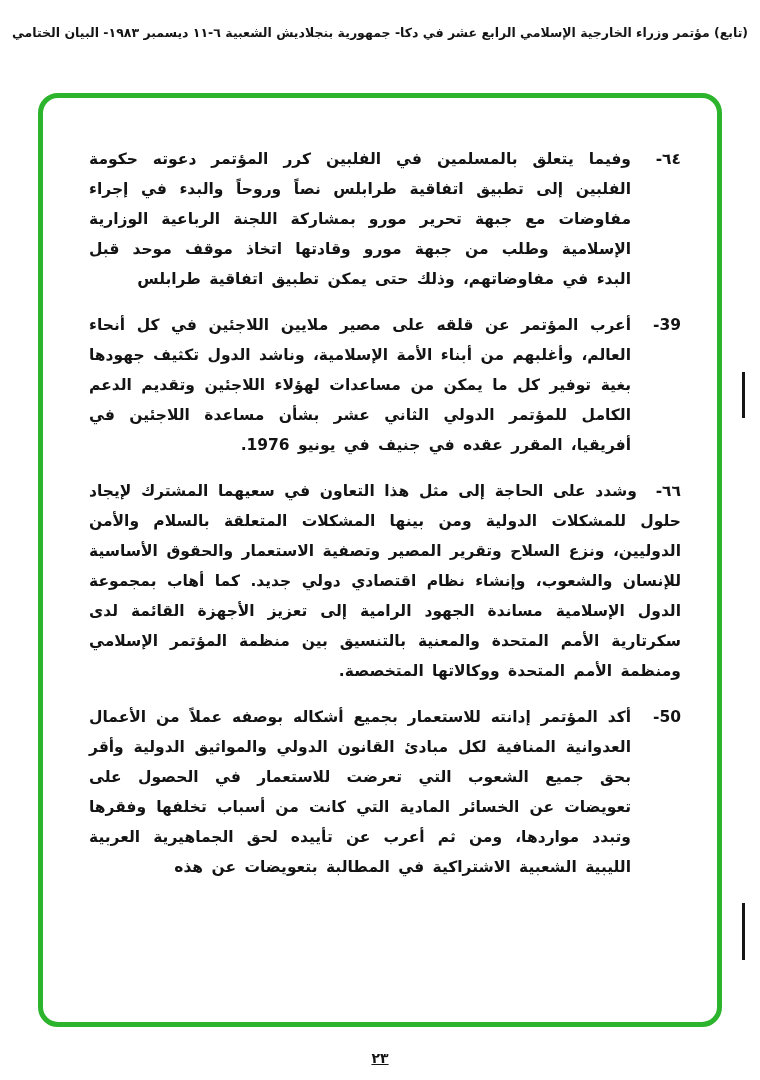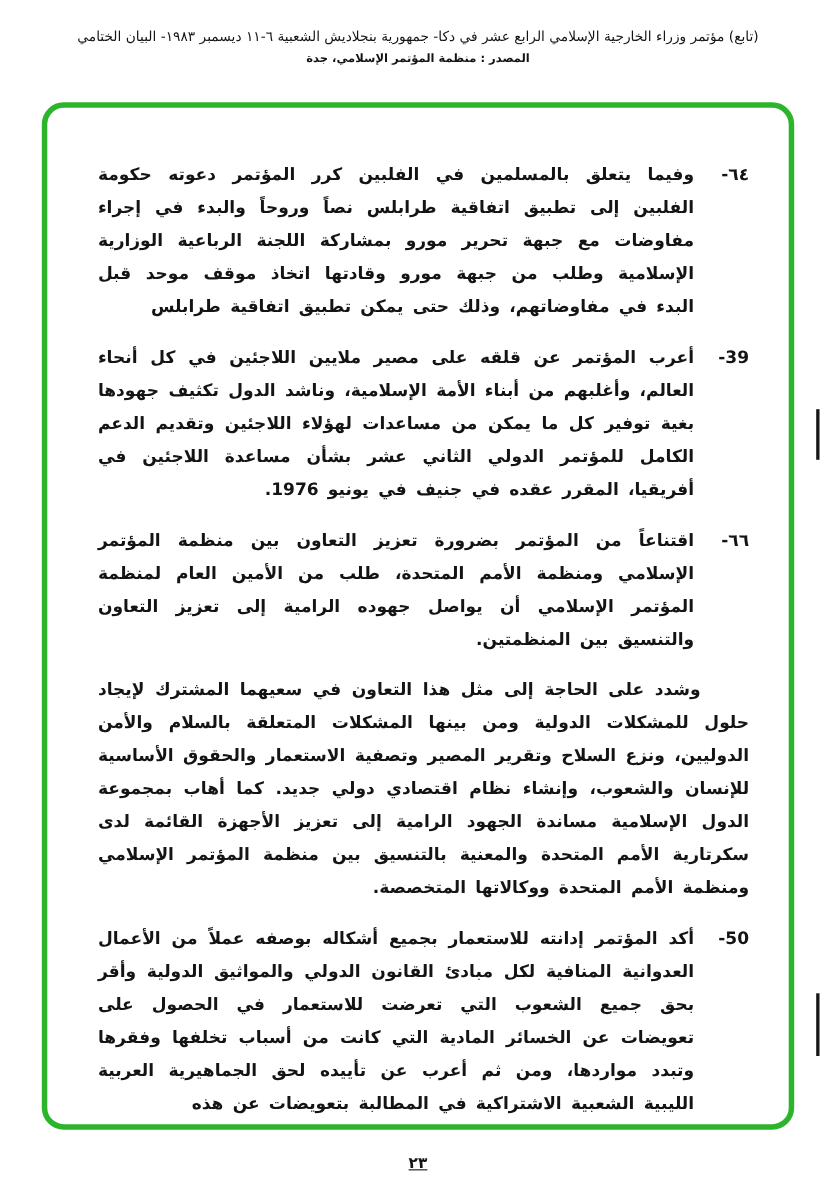--- a/index.html
+++ b/index.html
@@ -2,21 +2,21 @@
 <html lang="ar"><head>
 <meta charset="utf-8">
 <style>
   html, body { margin: 0; padding: 0; }
   body {
     width: 760px; height: 1080px; position: relative; overflow: hidden;
     background: #ffffff; color: #141414;
     font-family: "DejaVu Sans", sans-serif;
   }
   .doc-header { direction: rtl; text-align: center; padding-top: 25px; }
-  .header-line1 { font-size: 12.5px; font-weight: normal; text-align: center; }
+  .header-line1 { font-size: 12.5px; font-weight: bold; text-align: center; }
   .header-line2 { font-size: 10.5px; font-weight: bold; margin-top: 7px; }
 
   .content-frame {
     position: absolute; left: 38px; top: 93px; width: 684px; height: 934px;
     box-sizing: border-box; border: 5px solid #2cb52c; border-radius: 20px;
     background: #ffffff; overflow: hidden;
   }
   .content {
     direction: rtl; text-align: justify;
     padding: 46px 36px 0 46px;
@@ -35,39 +35,37 @@
     text-align: center; font-size: 14px; font-weight: bold; text-decoration: underline;
   }
 </style>
 </head>
 <body>
 
 <div class="page">
 
   <header class="doc-header">
     <div class="header-line1">(تابع) مؤتمر وزراء الخارجية الإسلامي الرابع عشر في دكا- جمهورية بنجلاديش الشعبية ٦-١١ ديسمبر ١٩٨٣- البيان الختامي</div>
-    <div class="header-line2">المصدر : منظمة المؤتمر الإسلامي، جدة</div>
   </header>
 
   <div class="content-frame">
     <div class="content">
 
       <div class="para">
         <span class="para-number">٦٤-</span>
         <span class="para-text">وفيما يتعلق بالمسلمين في الفلبين كرر المؤتمر دعوته حكومة الفلبين إلى تطبيق اتفاقية طرابلس نصاً وروحاً والبدء في إجراء مفاوضات مع جبهة تحرير مورو بمشاركة اللجنة الرباعية الوزارية الإسلامية وطلب من جبهة مورو وقادتها اتخاذ موقف موحد قبل البدء في مفاوضاتهم، وذلك حتى يمكن تطبيق اتفاقية طرابلس</span>
       </div>
 
       <div class="para">
         <span class="para-number">39-</span>
         <span class="para-text">أعرب المؤتمر عن قلقه على مصير ملايين اللاجئين في كل أنحاء العالم، وأغلبهم من أبناء الأمة الإسلامية، وناشد الدول تكثيف جهودها بغية توفير كل ما يمكن من مساعدات لهؤلاء اللاجئين وتقديم الدعم الكامل للمؤتمر الدولي الثاني عشر بشأن مساعدة اللاجئين في أفريقيا، المقرر عقده في جنيف في يونيو 1976.</span>
       </div>
 
       <div class="para">
         <span class="para-number">٦٦-</span>
-        <span class="para-text">اقتناعاً من المؤتمر بضرورة تعزيز التعاون بين منظمة المؤتمر الإسلامي ومنظمة الأمم المتحدة، طلب من الأمين العام لمنظمة المؤتمر الإسلامي أن يواصل جهوده الرامية إلى تعزيز التعاون والتنسيق بين المنظمتين.</span>
       </div>
 
       <div class="para continuation">
         <span class="para-text">وشدد على الحاجة إلى مثل هذا التعاون في سعيهما المشترك لإيجاد حلول للمشكلات الدولية ومن بينها المشكلات المتعلقة بالسلام والأمن الدوليين، ونزع السلاح وتقرير المصير وتصفية الاستعمار والحقوق الأساسية للإنسان والشعوب، وإنشاء نظام اقتصادي دولي جديد. كما أهاب بمجموعة الدول الإسلامية مساندة الجهود الرامية إلى تعزيز الأجهزة القائمة لدى سكرتارية الأمم المتحدة والمعنية بالتنسيق بين منظمة المؤتمر الإسلامي ومنظمة الأمم المتحدة ووكالاتها المتخصصة.</span>
       </div>
 
       <div class="para">
         <span class="para-number">50-</span>
         <span class="para-text">أكد المؤتمر إدانته للاستعمار بجميع أشكاله بوصفه عملاً من الأعمال العدوانية المنافية لكل مبادئ القانون الدولي والمواثيق الدولية وأقر بحق جميع الشعوب التي تعرضت للاستعمار في الحصول على تعويضات عن الخسائر المادية التي كانت من أسباب تخلفها وفقرها وتبدد مواردها، ومن ثم أعرب عن تأييده لحق الجماهيرية العربية الليبية الشعبية الاشتراكية في المطالبة بتعويضات عن هذه</span>
       </div>

